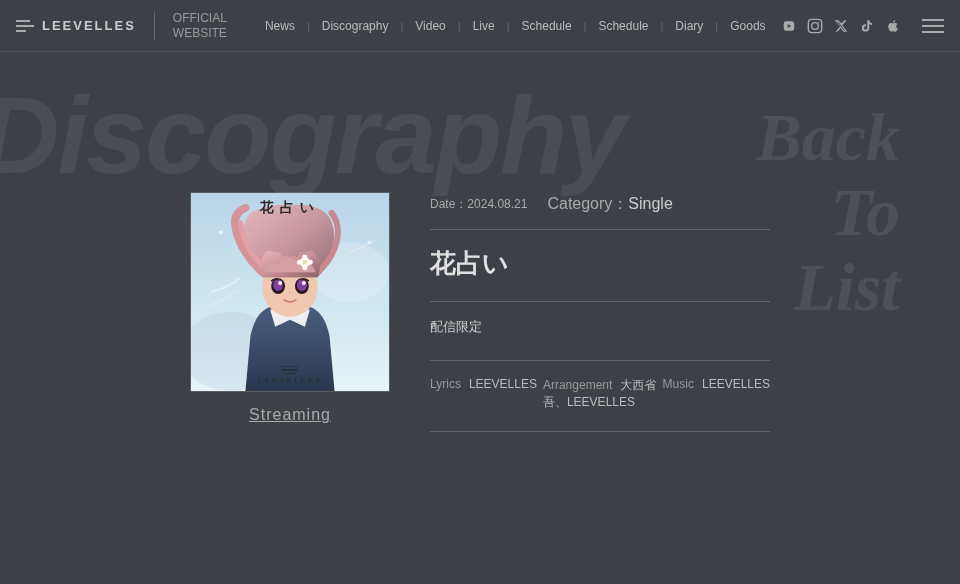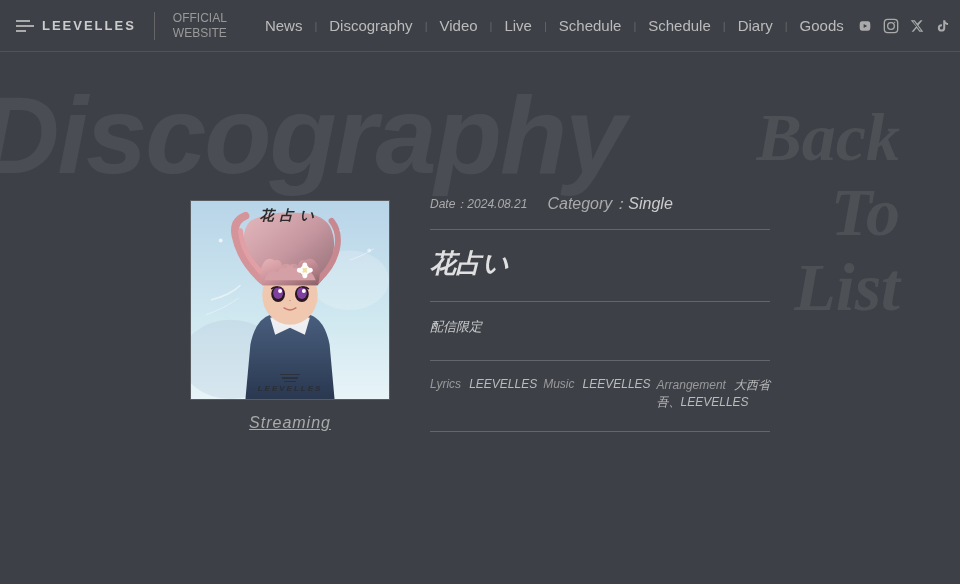--- a/index.html
+++ b/index.html
@@ -72,21 +72,21 @@
 
     .nav-links {
       display: flex;
       align-items: center;
       gap: 0;
       flex: 1;
       margin-left: 10px;
     }
 
     .nav-link {
-      font-size: 15px;
+      font-size: 12px;
       color: #bbb;
       text-decoration: none;
       padding: 0 12px;
     }
 
     .nav-link-sep {
       color: #666;
       font-size: 11px;
     }
 
@@ -145,24 +145,23 @@
       right: 0;
       bottom: 0;
       display: flex;
       align-items: center;
       justify-content: center;
       z-index: 1;
     }
 
     .content-wrapper {
       display: flex;
-      align-items: flex-end;
+      align-items: center;
       gap: 40px;
       margin-top: -20px;
-      font-style: italic;
     }
 
     
     .album-area {
       display: flex;
       flex-direction: column;
       align-items: center;
       gap: 14px;
     }
 
@@ -475,24 +474,24 @@
 
       <div class="info-limited">配信限定</div>
 
       <div class="info-divider"></div>
 
       <div class="info-credits">
         <div class="credit-line">
           <span class="credit-label">Lyrics</span><span>LEEVELLES</span>
         </div>
         <div class="credit-line">
+          <span class="credit-label">Arrangement</span><span>大西省吾、LEEVELLES</span>
+        </div>
+        <div class="credit-line">
           <span class="credit-label">Music</span><span>LEEVELLES</span>
         </div>
-        <div class="credit-line">
-          <span class="credit-label">Arrangement</span><span>大西省吾、LEEVELLES</span>
-        </div>
       </div>
 
       <div class="info-divider3"></div>
     </div>
 
   </div>
 </div>
 
 </body></html>

